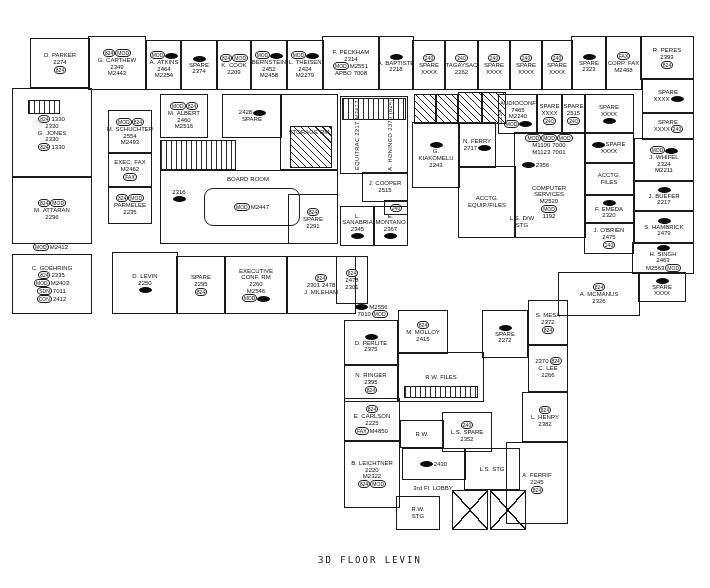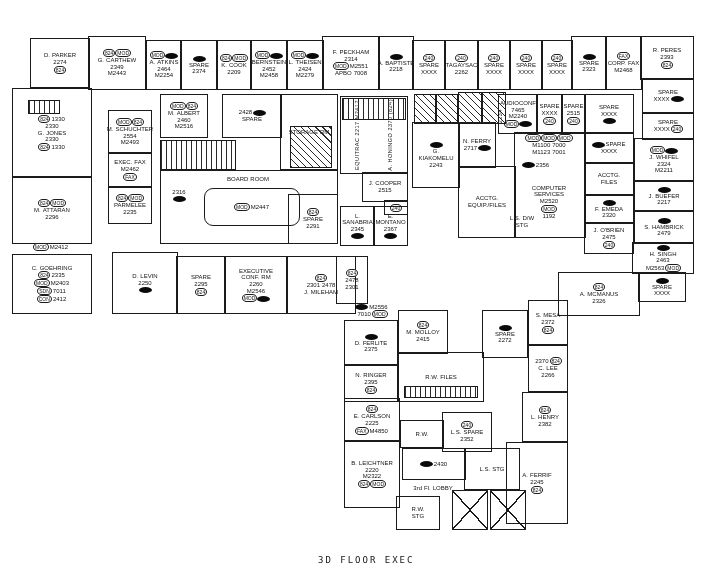--- a/index.html
+++ b/index.html
@@ -22,21 +22,21 @@
        background:repeating-linear-gradient(45deg,#2a2a2a 0 1px,transparent 1px 5px);}
   .elev{position:absolute;border:1.5px solid #1b1b1b;
        background:linear-gradient(to top right,transparent calc(50% - 0.7px),#1b1b1b calc(50% - 0.7px) calc(50% + 0.7px),transparent calc(50% + 0.7px)),
                   linear-gradient(to bottom right,transparent calc(50% - 0.7px),#1b1b1b calc(50% - 0.7px) calc(50% + 0.7px),transparent calc(50% + 0.7px));}
   .caption{position:absolute;left:318px;top:555px;font-size:9px;letter-spacing:2px;font-family:"DejaVu Sans Mono",monospace;}
 </style>
 </head>
 <body>
 
 <div id="plan">
-  <div class="caption">3D FLOOR EXEC</div>
+  <div class="caption">3D FLOOR LEVIN</div>
 <div class="room" style="left: 30px; top: 38px; width: 58px; height: 48px;">
       <div class="ln"><span>D.</span><span>PARKER</span></div>
       <div class="ln"><span>2274</span></div>
       <div class="ln"><span class="bdg">824</span></div>
     </div>
     <div class="room" style="left: 88px; top: 36px; width: 56px; height: 52px;">
       <div class="ln"><span class="bdg">824</span><span class="bdg">MOD</span></div>
       <div class="ln"><span>G.</span><span>CARTHEW</span></div>
       <div class="ln"><span>2349</span></div>
       <div class="ln"><span>M2443</span></div>

